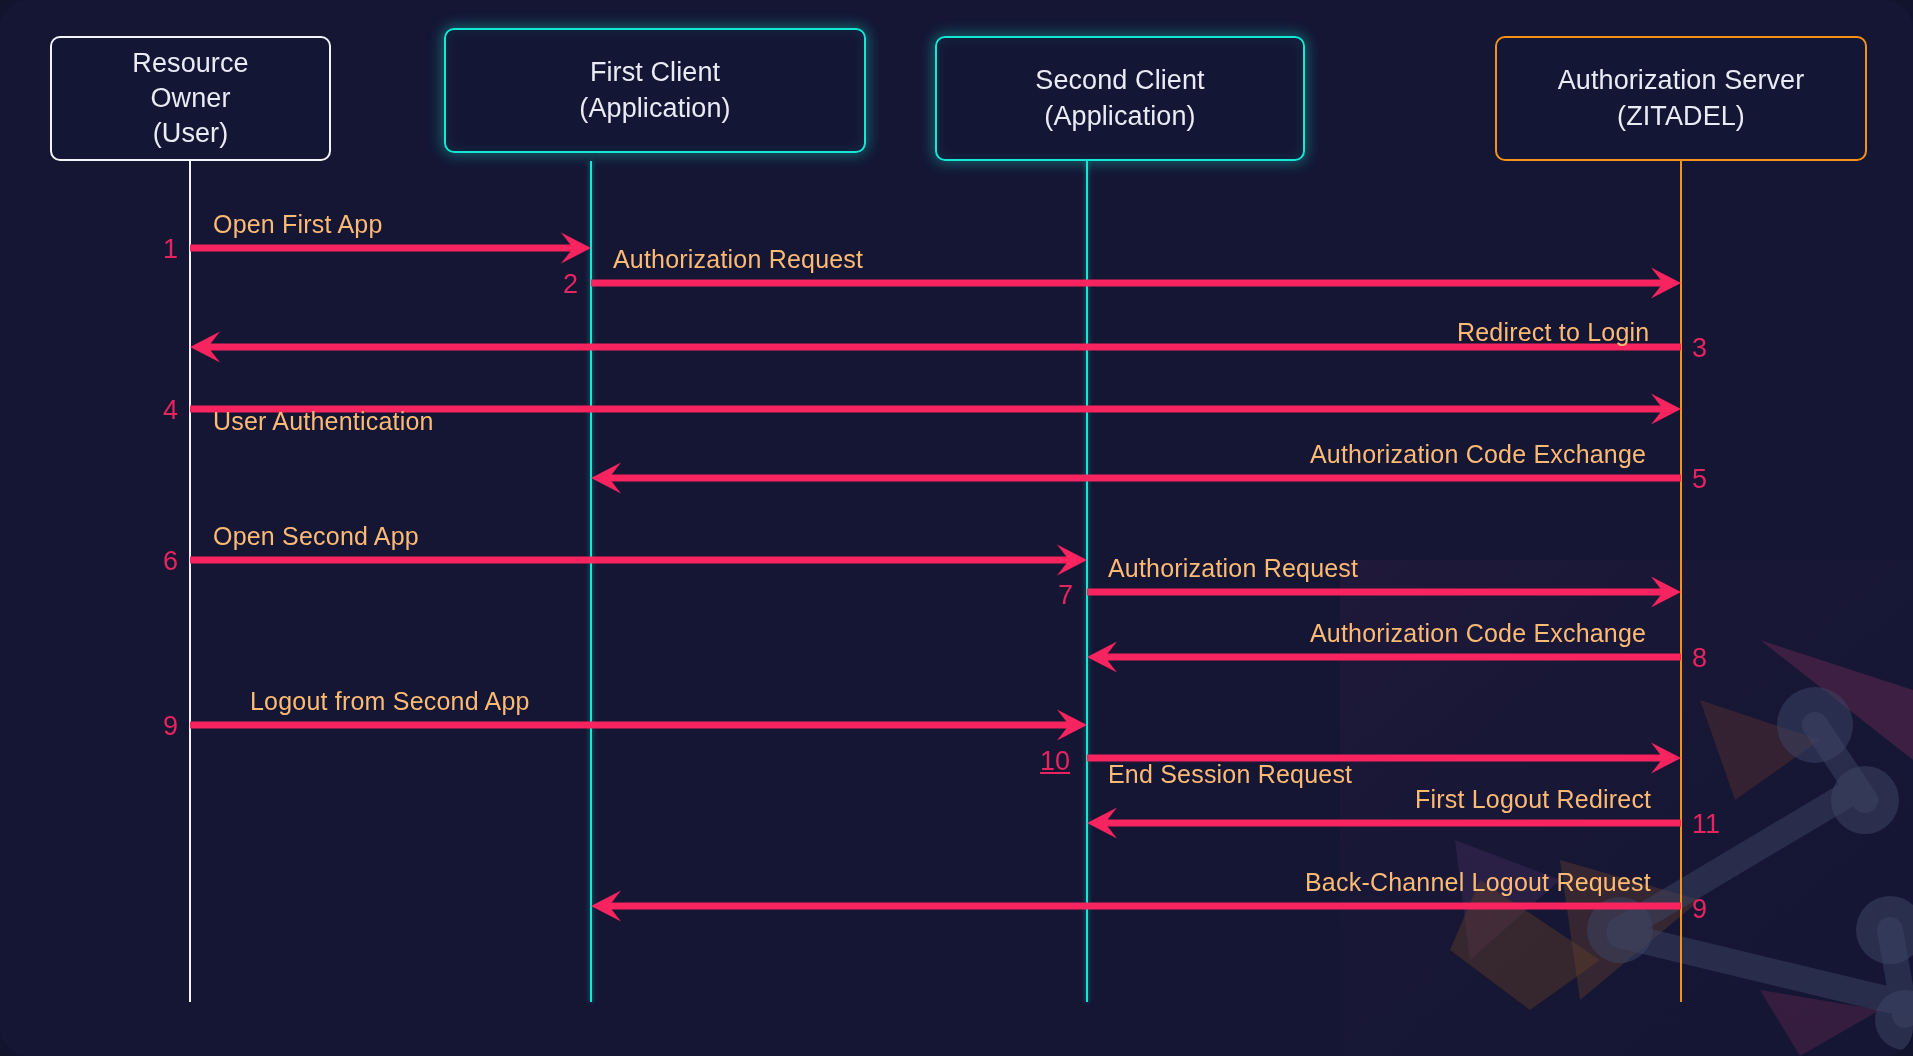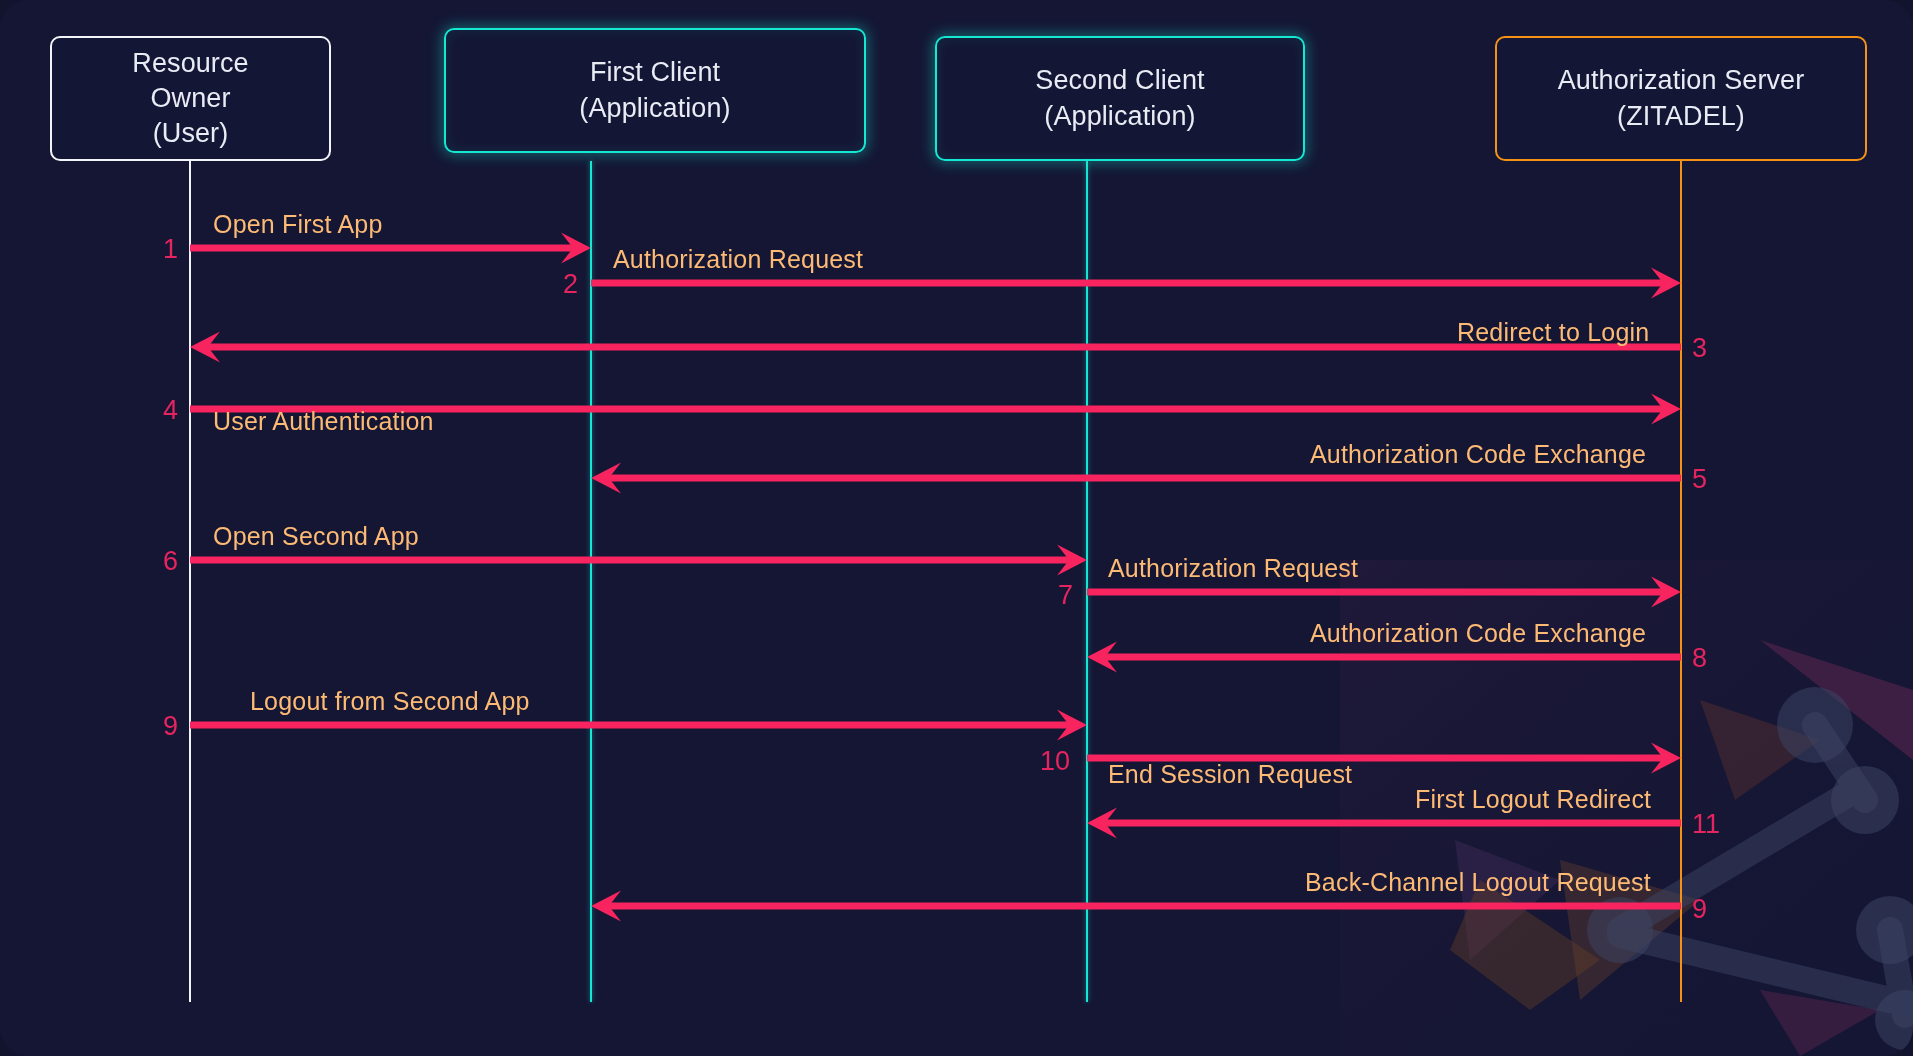--- a/index.html
+++ b/index.html
@@ -192,21 +192,21 @@
         <rect x="0" y="13.5" width="880.5" height="7" fill="#f7245f"></rect>
         <polygon fill="#f7245f" points="897,17 867,1.3999999999999986 879,17 867,32.6"></polygon>
       </svg>
       <div class="msg-label" style="left: 213px; top: 687px; margin-left: 37px;">Logout from Second App</div>
       <div class="msg-num" style="left: 163px; top: 711px;">9</div>
       <svg class="msg-arrow" width="594" height="34" viewBox="0 0 594 34" style="left: 1087px; top: 741px;">
         <rect x="0" y="13.5" width="577.5" height="7" fill="#f7245f"></rect>
         <polygon fill="#f7245f" points="594,17 564,1.3999999999999986 576,17 564,32.6"></polygon>
       </svg>
       <div class="msg-label" style="left: 1108px; top: 760px;">End Session Request</div>
-      <div class="msg-num" style="left: 1040px; top: 746px;">10</div>
+      <div class="msg-num" style="left: 1040px; top: 746px; text-decoration: underline;">10</div>
       <svg class="msg-arrow" width="594" height="34" viewBox="0 0 594 34" style="left: 1087px; top: 806px;">
         <rect x="16.5" y="13.5" width="577.5" height="7" fill="#f7245f"></rect>
         <polygon fill="#f7245f" points="0,17 30,1.3999999999999986 18,17 30,32.6"></polygon>
       </svg>
       <div class="msg-label" style="left: 1415px; top: 785px;">First Logout Redirect</div>
       <div class="msg-num" style="left: 1692px; top: 809px;">11</div>
       <svg class="msg-arrow" width="1090" height="34" viewBox="0 0 1090 34" style="left: 591px; top: 889px;">
         <rect x="16.5" y="13.5" width="1073.5" height="7" fill="#f7245f"></rect>
         <polygon fill="#f7245f" points="0,17 30,1.3999999999999986 18,17 30,32.6"></polygon>
       </svg>

